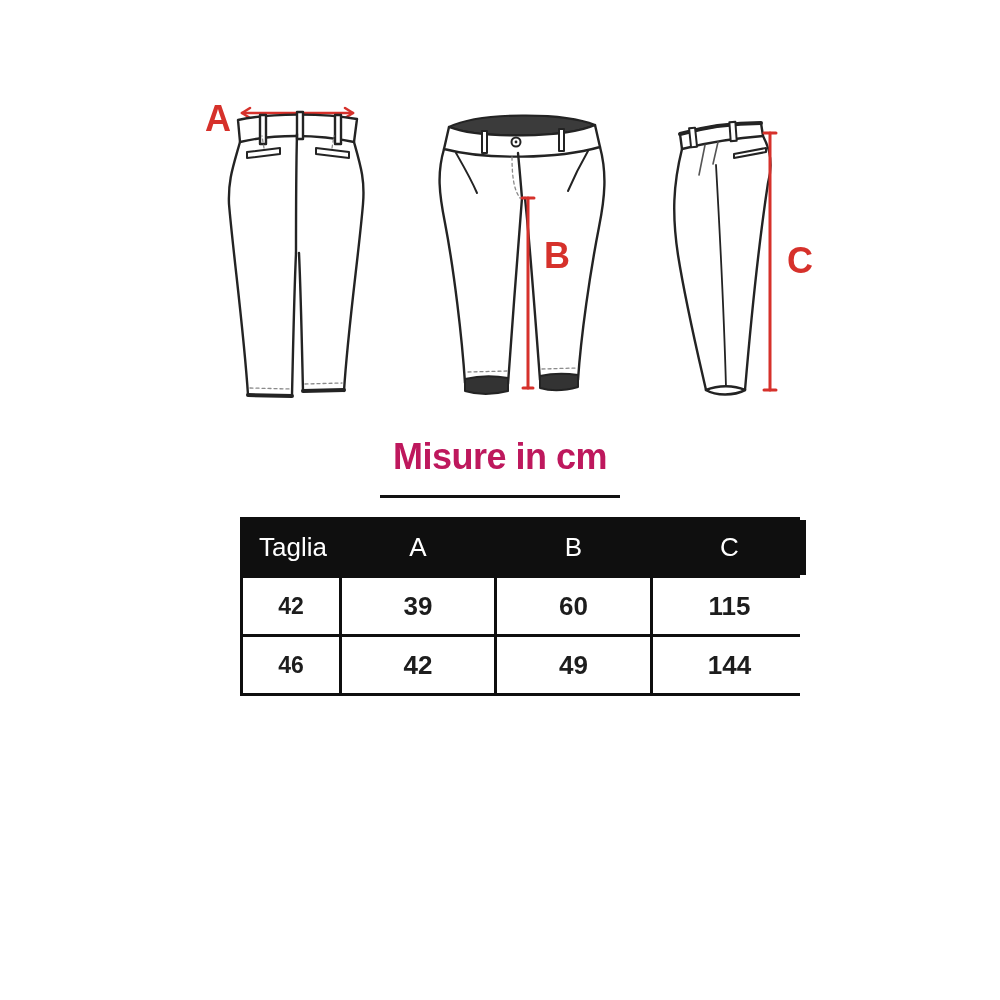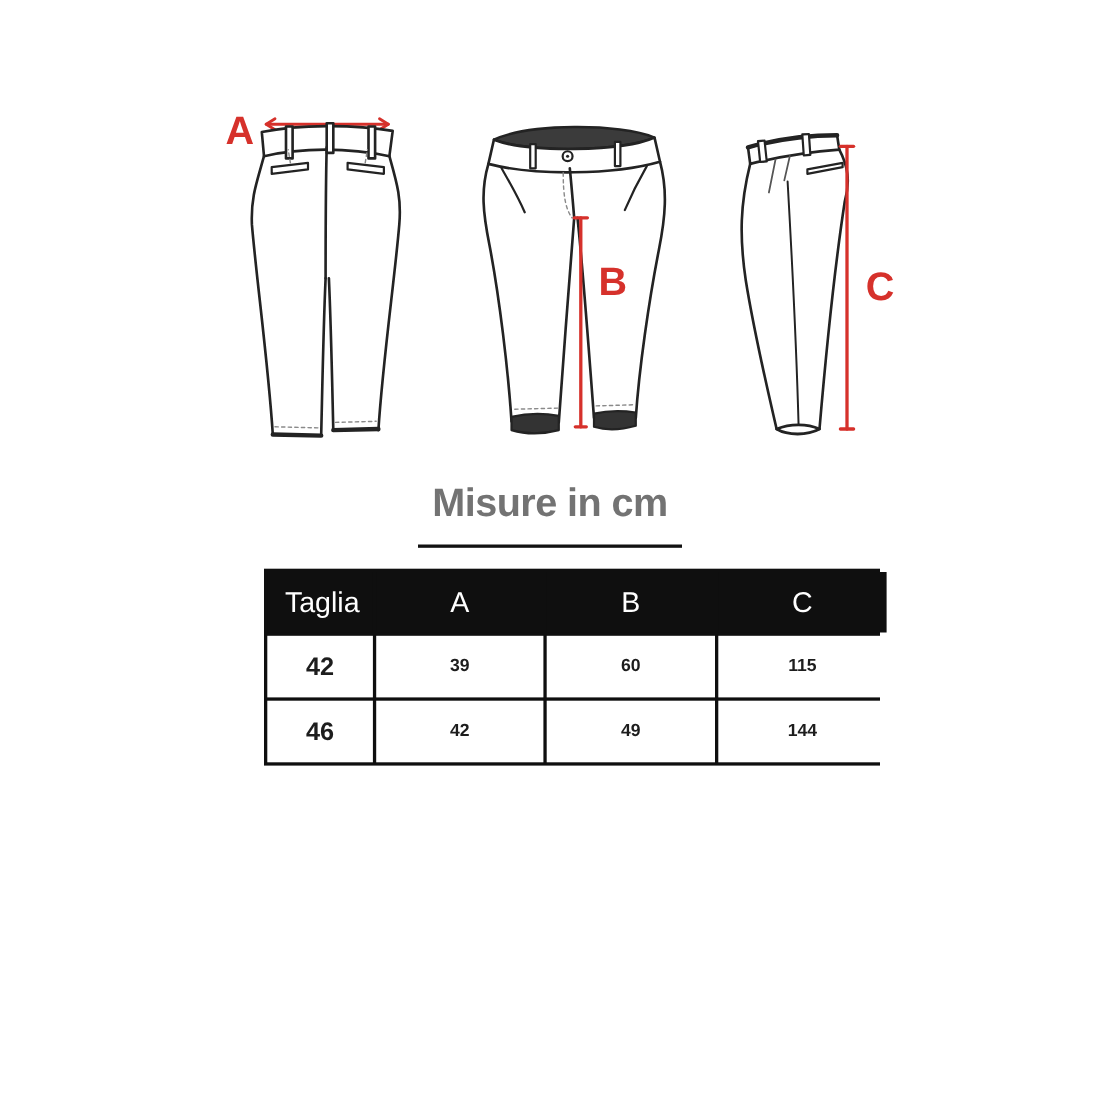--- a/index.html
+++ b/index.html
@@ -26,21 +26,21 @@
   }
 
   .page-title {
     position: absolute;
     left: 0;
     top: 436px;
     width: 1000px;
     text-align: center;
     font-size: 36px;
     font-weight: 800;
-    color: #737373;
+    color: #be185d;
     letter-spacing: -0.5px;
   }
 
   .title-underline {
     position: absolute;
     left: 380px;
     top: 495px;
     width: 240px;
     height: 3px;
     background: #111111;
@@ -71,21 +71,21 @@
     height: 55px;
   }
   .size-table .head.first {
     justify-content: flex-start;
     padding-left: 16px;
   }
   .size-table .body {
     background: #ffffff;
     color: #1d1d1d;
     font-weight: 700;
-    font-size: 16px;
+    font-size: 26px;
     height: 56px;
   }
   .size-table .body.size-col { font-size: 23px; }
 </style>
 </head>
 <body>
 
 <div class="canvas">
 
   <svg class="fig" style="left:202px; top:92px;" width="175" height="315" viewBox="0 0 175 315" fill="none" stroke="#232323" stroke-width="2.4" stroke-linecap="round" stroke-linejoin="round">

